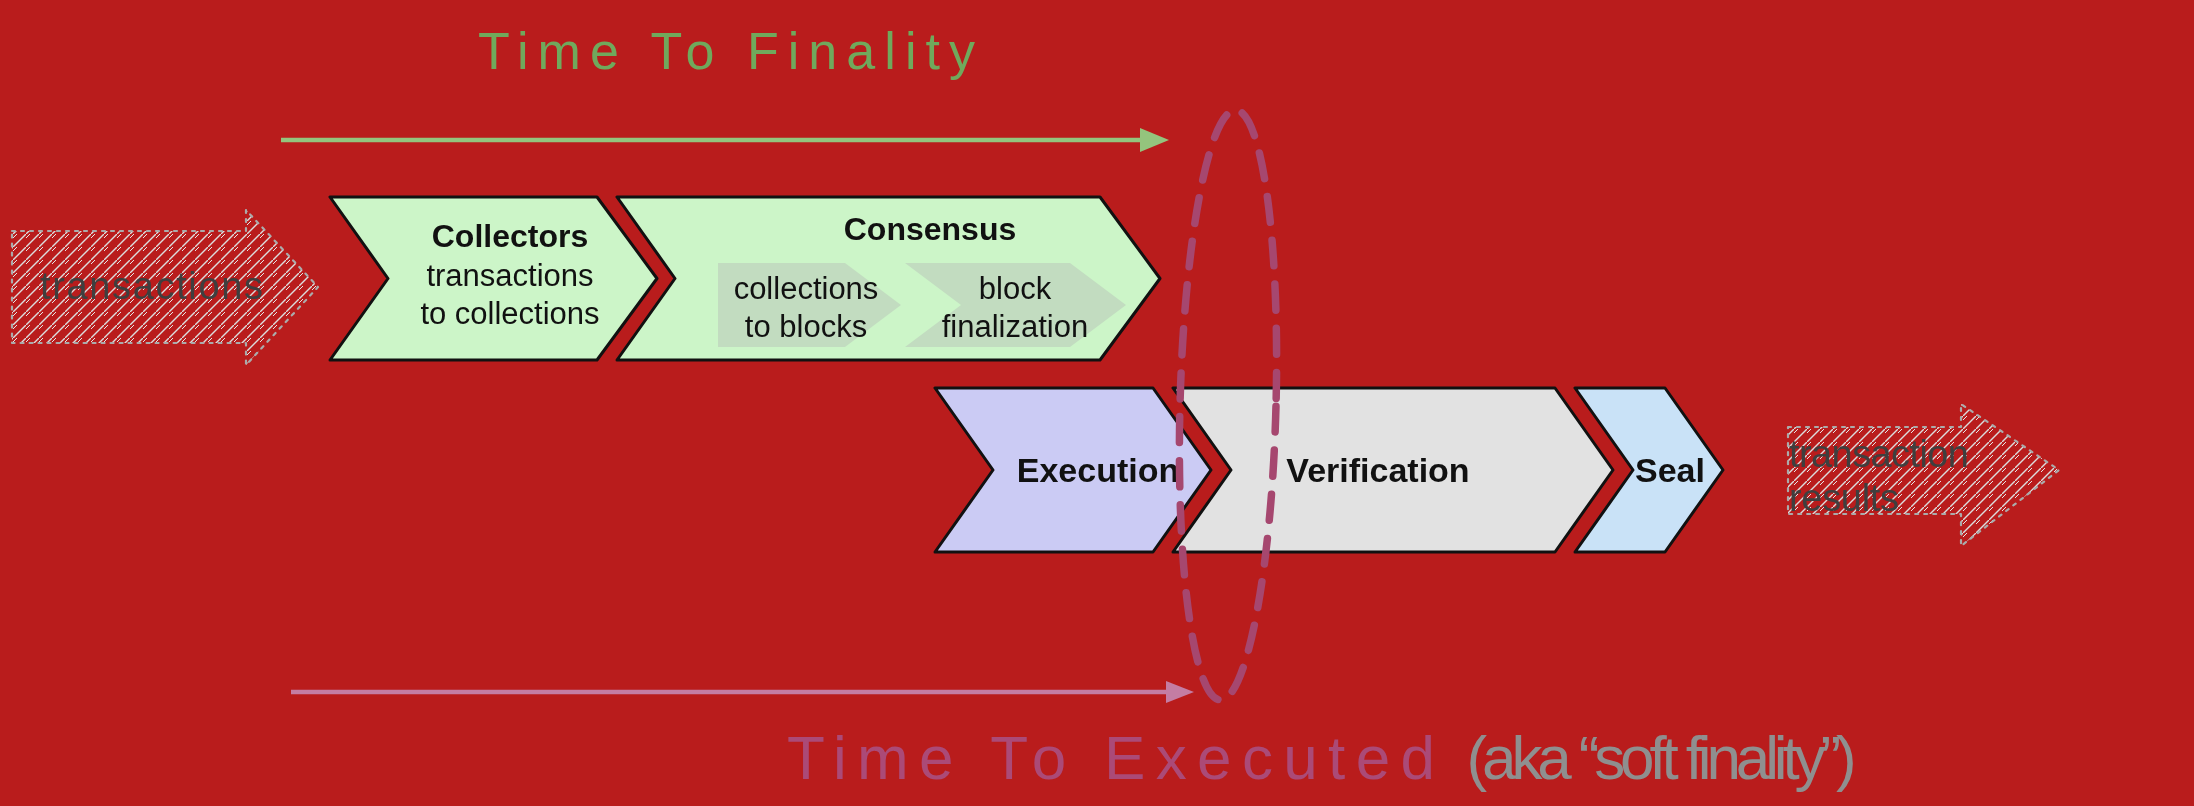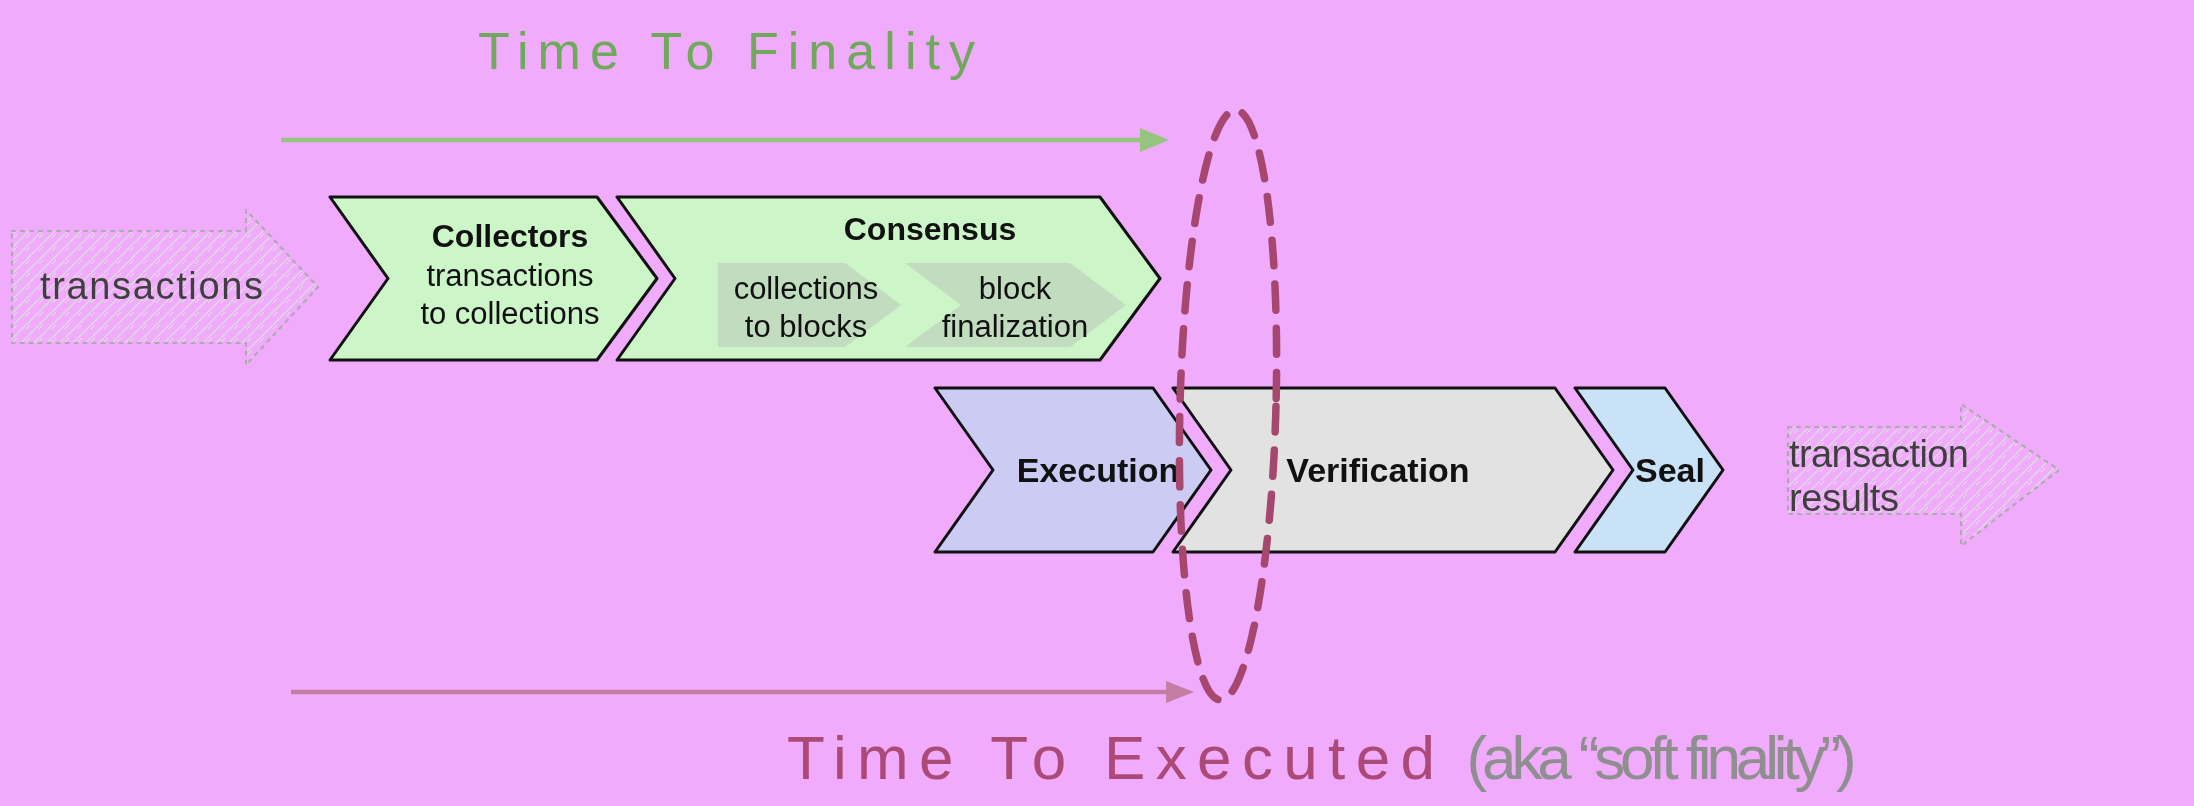--- a/index.html
+++ b/index.html
@@ -1,16 +1,16 @@
 <!DOCTYPE html>
 <html><head>
 <meta charset="utf-8">
 <style>
   html,body{margin:0;padding:0;background:#ffffff;}
-  .stage{width:2194px;height:806px;position:relative;background:#f0abfc;overflow:hidden;}
+  .stage{width:2194px;height:806px;position:relative;background:#b91c1c;overflow:hidden;}
   svg{display:block;}
   text,tspan{font-family:"Liberation Sans",sans-serif;}
   .big-label{letter-spacing:2px;}
   .chev-title{font-weight:bold;}
   .chev-stroke{stroke:#111111;stroke-width:3;stroke-linejoin:round;}
   .sketch{stroke:#ababab;stroke-width:2.2;stroke-dasharray:3 6;stroke-linecap:round;stroke-linejoin:round;}
   .flow-line{stroke-width:4.5;fill:none;}
 </style>
 </head>
 <body>

